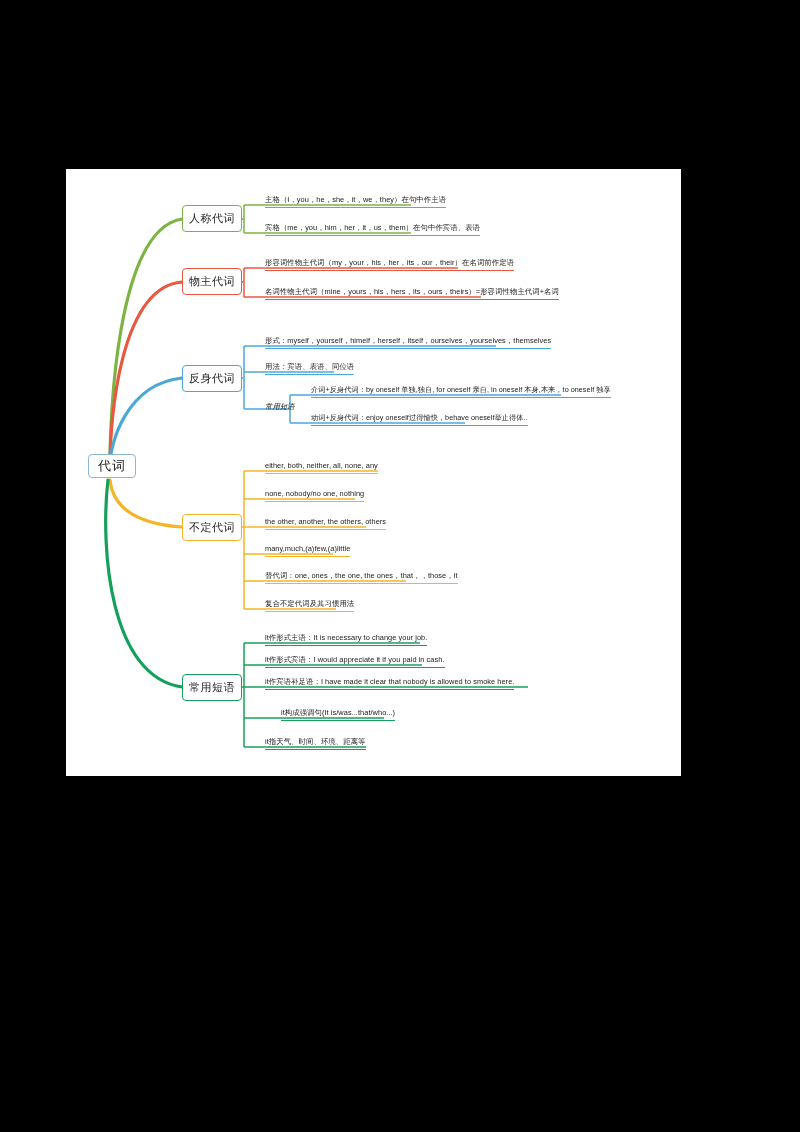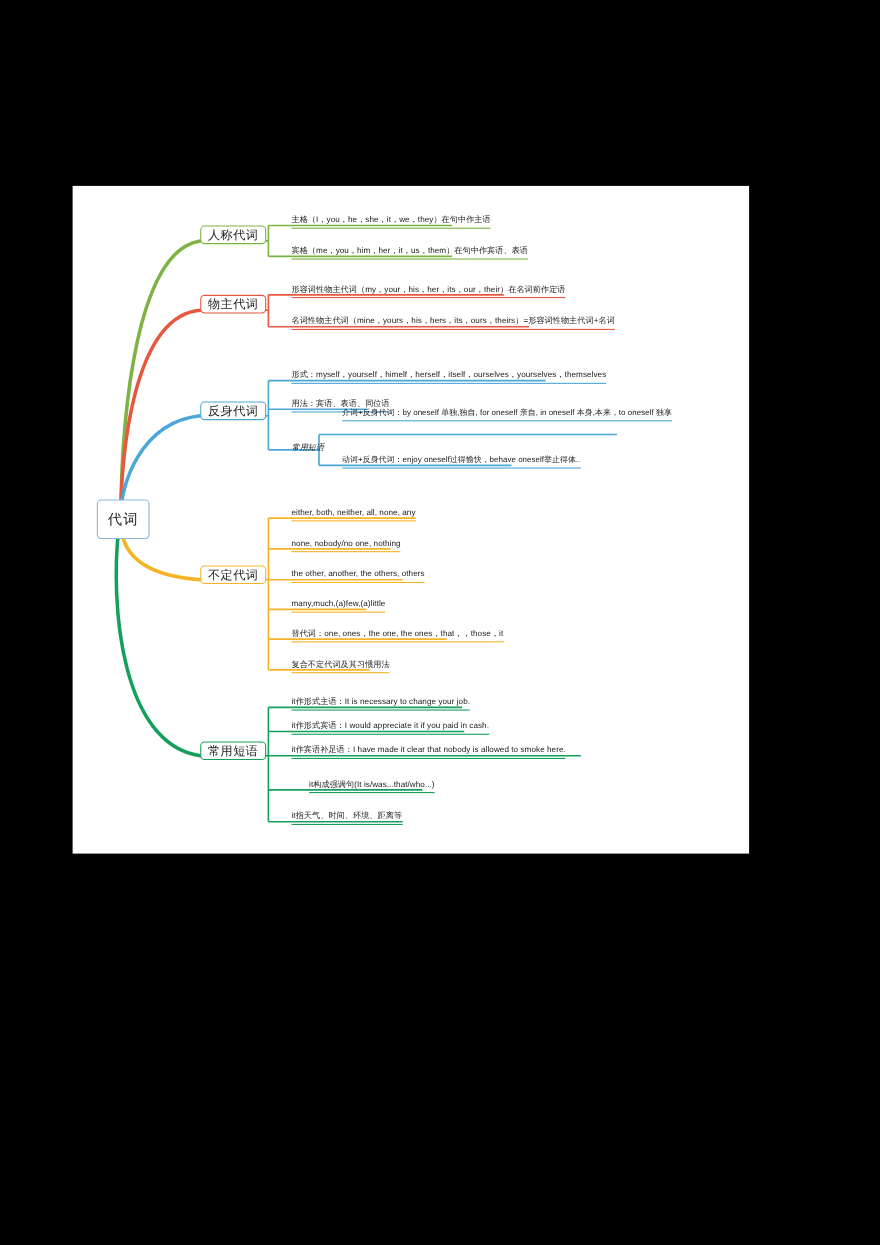--- a/index.html
+++ b/index.html
@@ -40,26 +40,26 @@
     align-items: center;
     justify-content: center;
     color: #222222;
     white-space: nowrap;
     z-index: 3;
   }
   #root-node {
     border-color: #8ab8d8;
     font-size: 13px;
     padding: 0 9px;
-    height: 36px;
+    height: 24px;
     letter-spacing: 1px;
   }
   .branch-node {
     font-size: 11px;
-    height: 17px;
+    height: 27px;
     padding: 0 6px;
     letter-spacing: 0.5px;
   }
   .leaf {
     position: absolute;
     font-size: 7.4px;
     color: #1a1a1a;
     white-space: nowrap;
     line-height: 11px;
     padding-bottom: 1.5px;
@@ -155,21 +155,21 @@
   </div>
   <div class="leaf" style="left:182px; top:166px; border-bottom:1.5px solid #4aa8d8;">
     <span class="txt">形式：myself，yourself，himelf，herself，itself，ourselves，yourselves，themselves</span>
   </div>
   <div class="leaf" style="left:182px; top:192px; border-bottom:1.5px solid #4aa8d8;">
     <span class="txt">用法：宾语、表语、同位语</span>
   </div>
   <div class="leaf" style="left:182px; top:232px;font-style:italic;">
     <span class="txt">常用短语</span>
   </div>
-  <div class="leaf sub-leaf" style="left:228px; top:200px; border-bottom:1.5px solid #4aa8d8;">
+  <div class="leaf sub-leaf" style="left:228px; top:215px; border-bottom:1.5px solid #4aa8d8;">
     <span class="txt">介词+反身代词：by oneself 单独,独自, for oneself 亲自, in oneself 本身,本来，to oneself 独享</span>
   </div>
   <div class="leaf sub-leaf" style="left:228px; top:243px; border-bottom:1.5px solid #4aa8d8;">
     <span class="txt">动词+反身代词：enjoy oneself过得愉快，behave oneself举止得体..</span>
   </div>
 
   <div class="node branch-node" style="left:116px; top:345px; border-color:#f5b327;">
     <span>不定代词</span>
   </div>
   <div class="leaf" style="left:182px; top:291px; border-bottom:1.5px solid #f5b327;">

